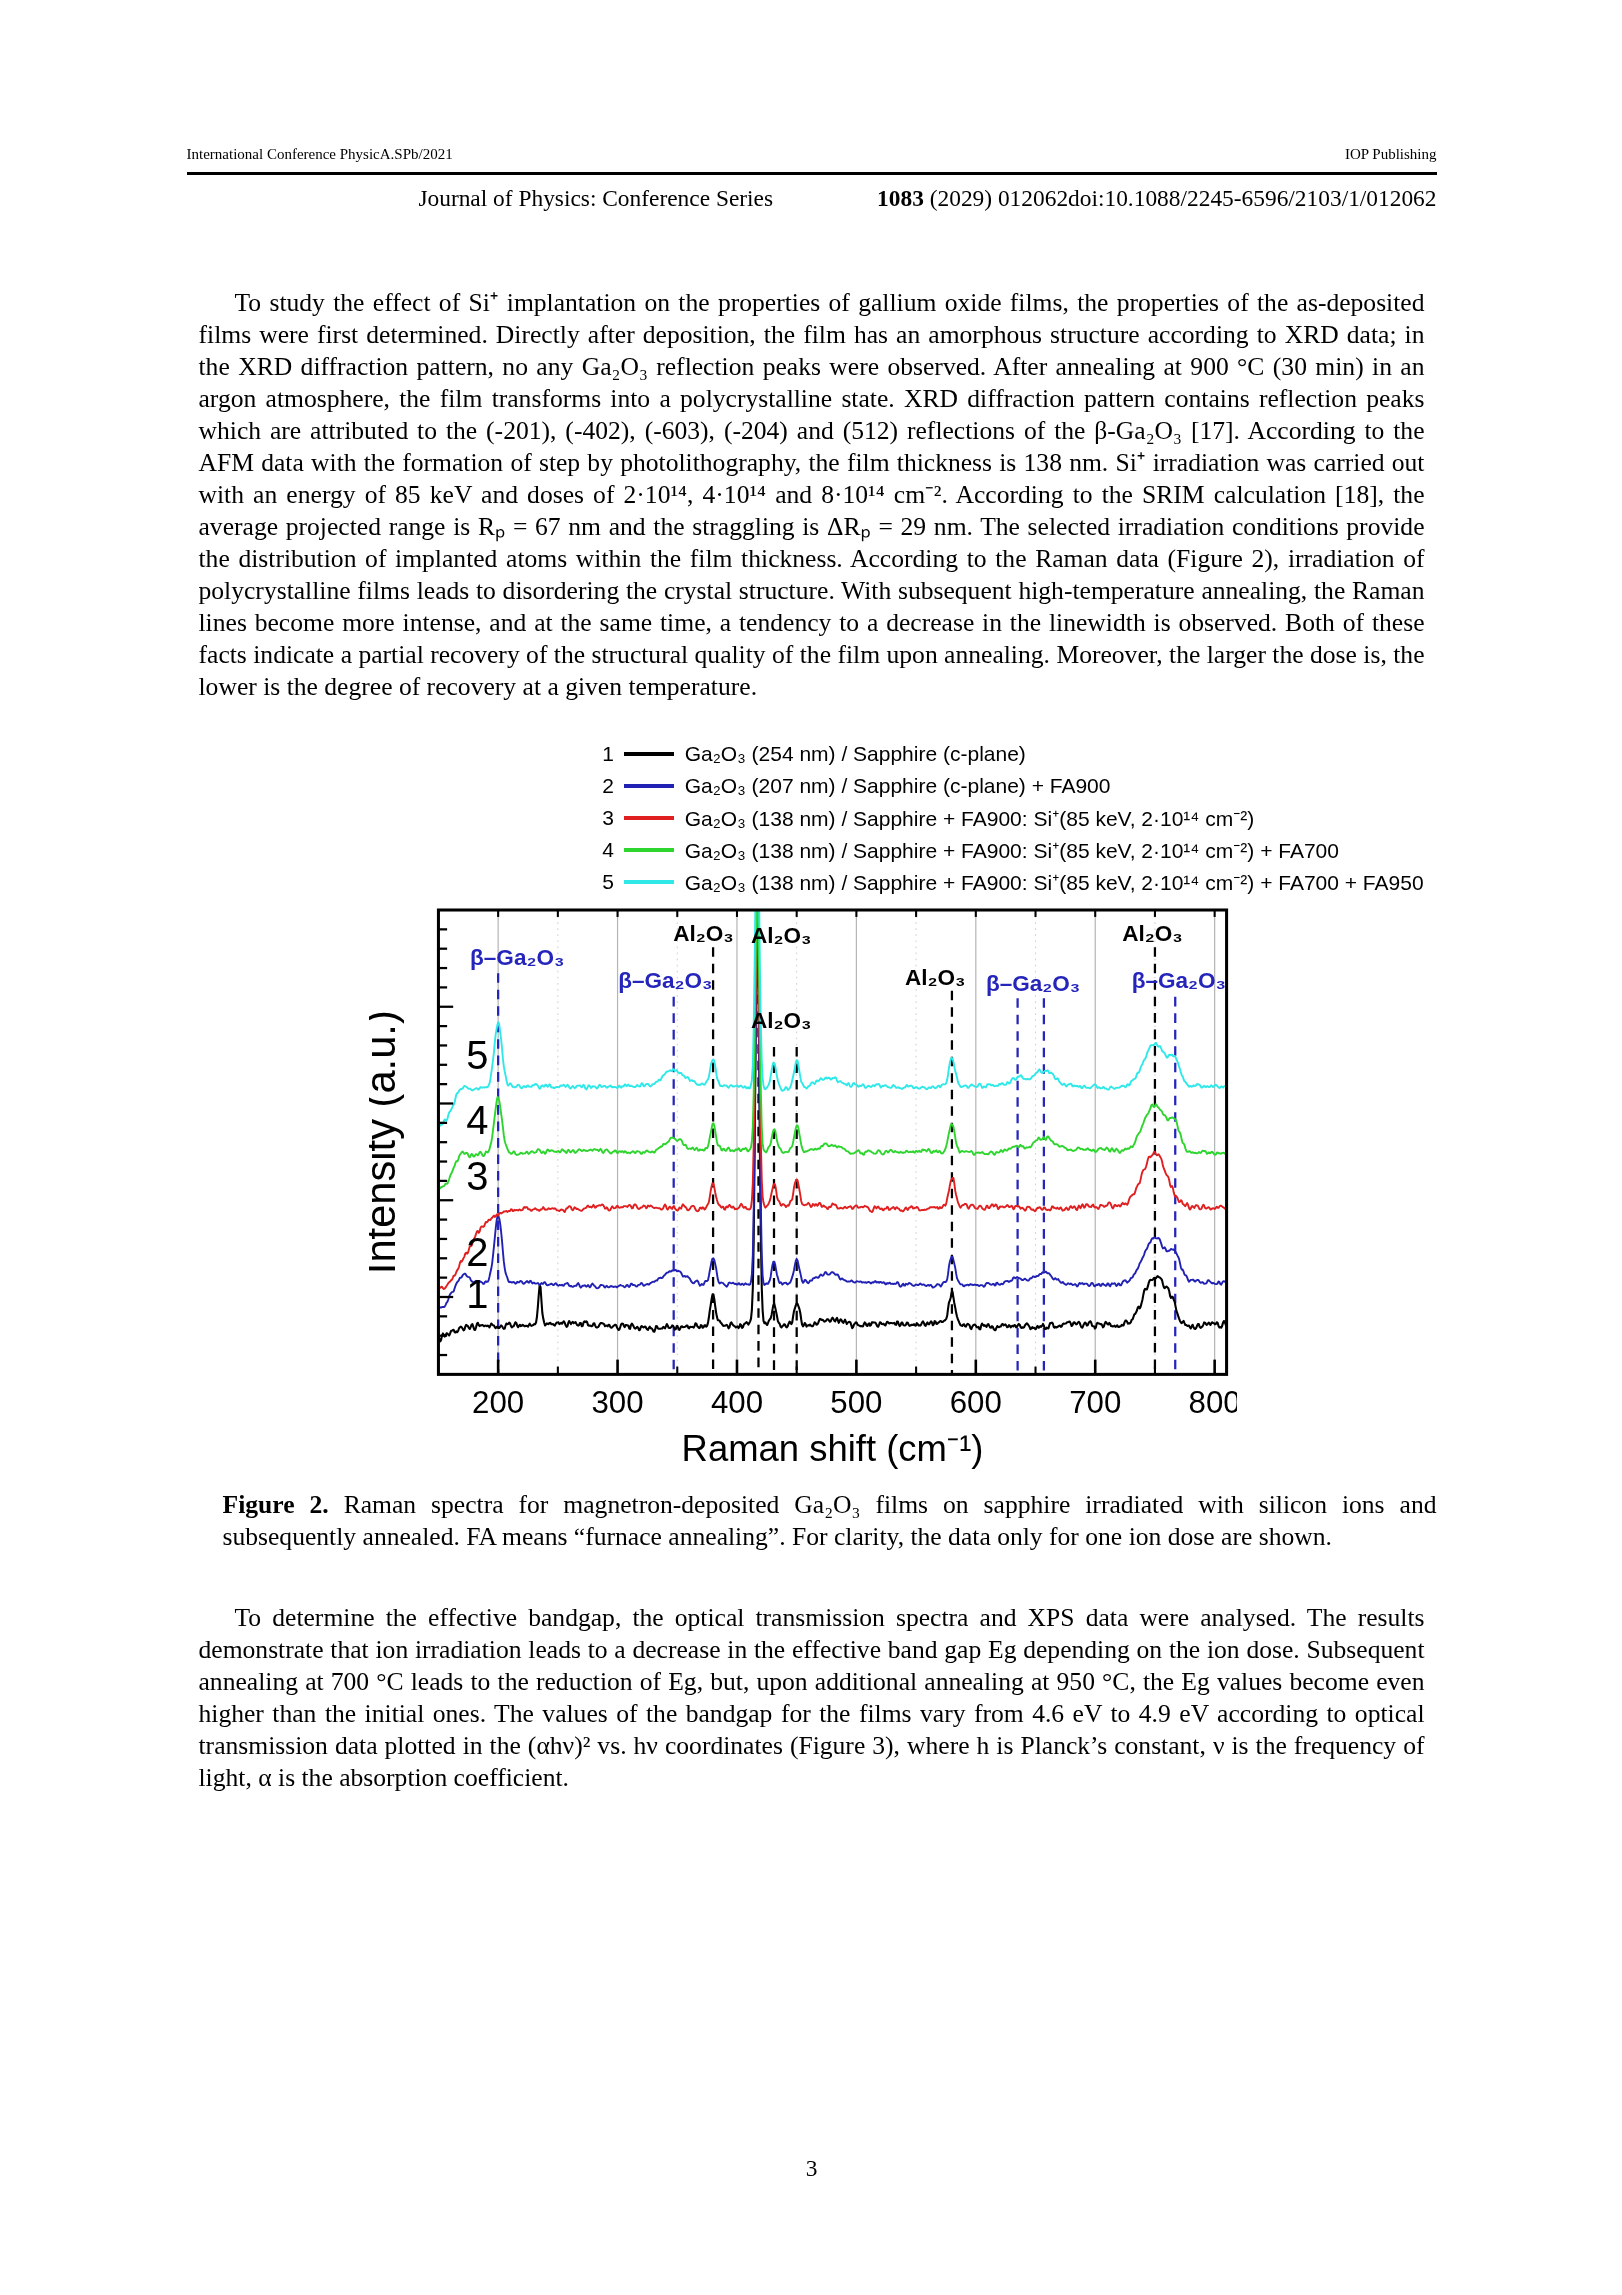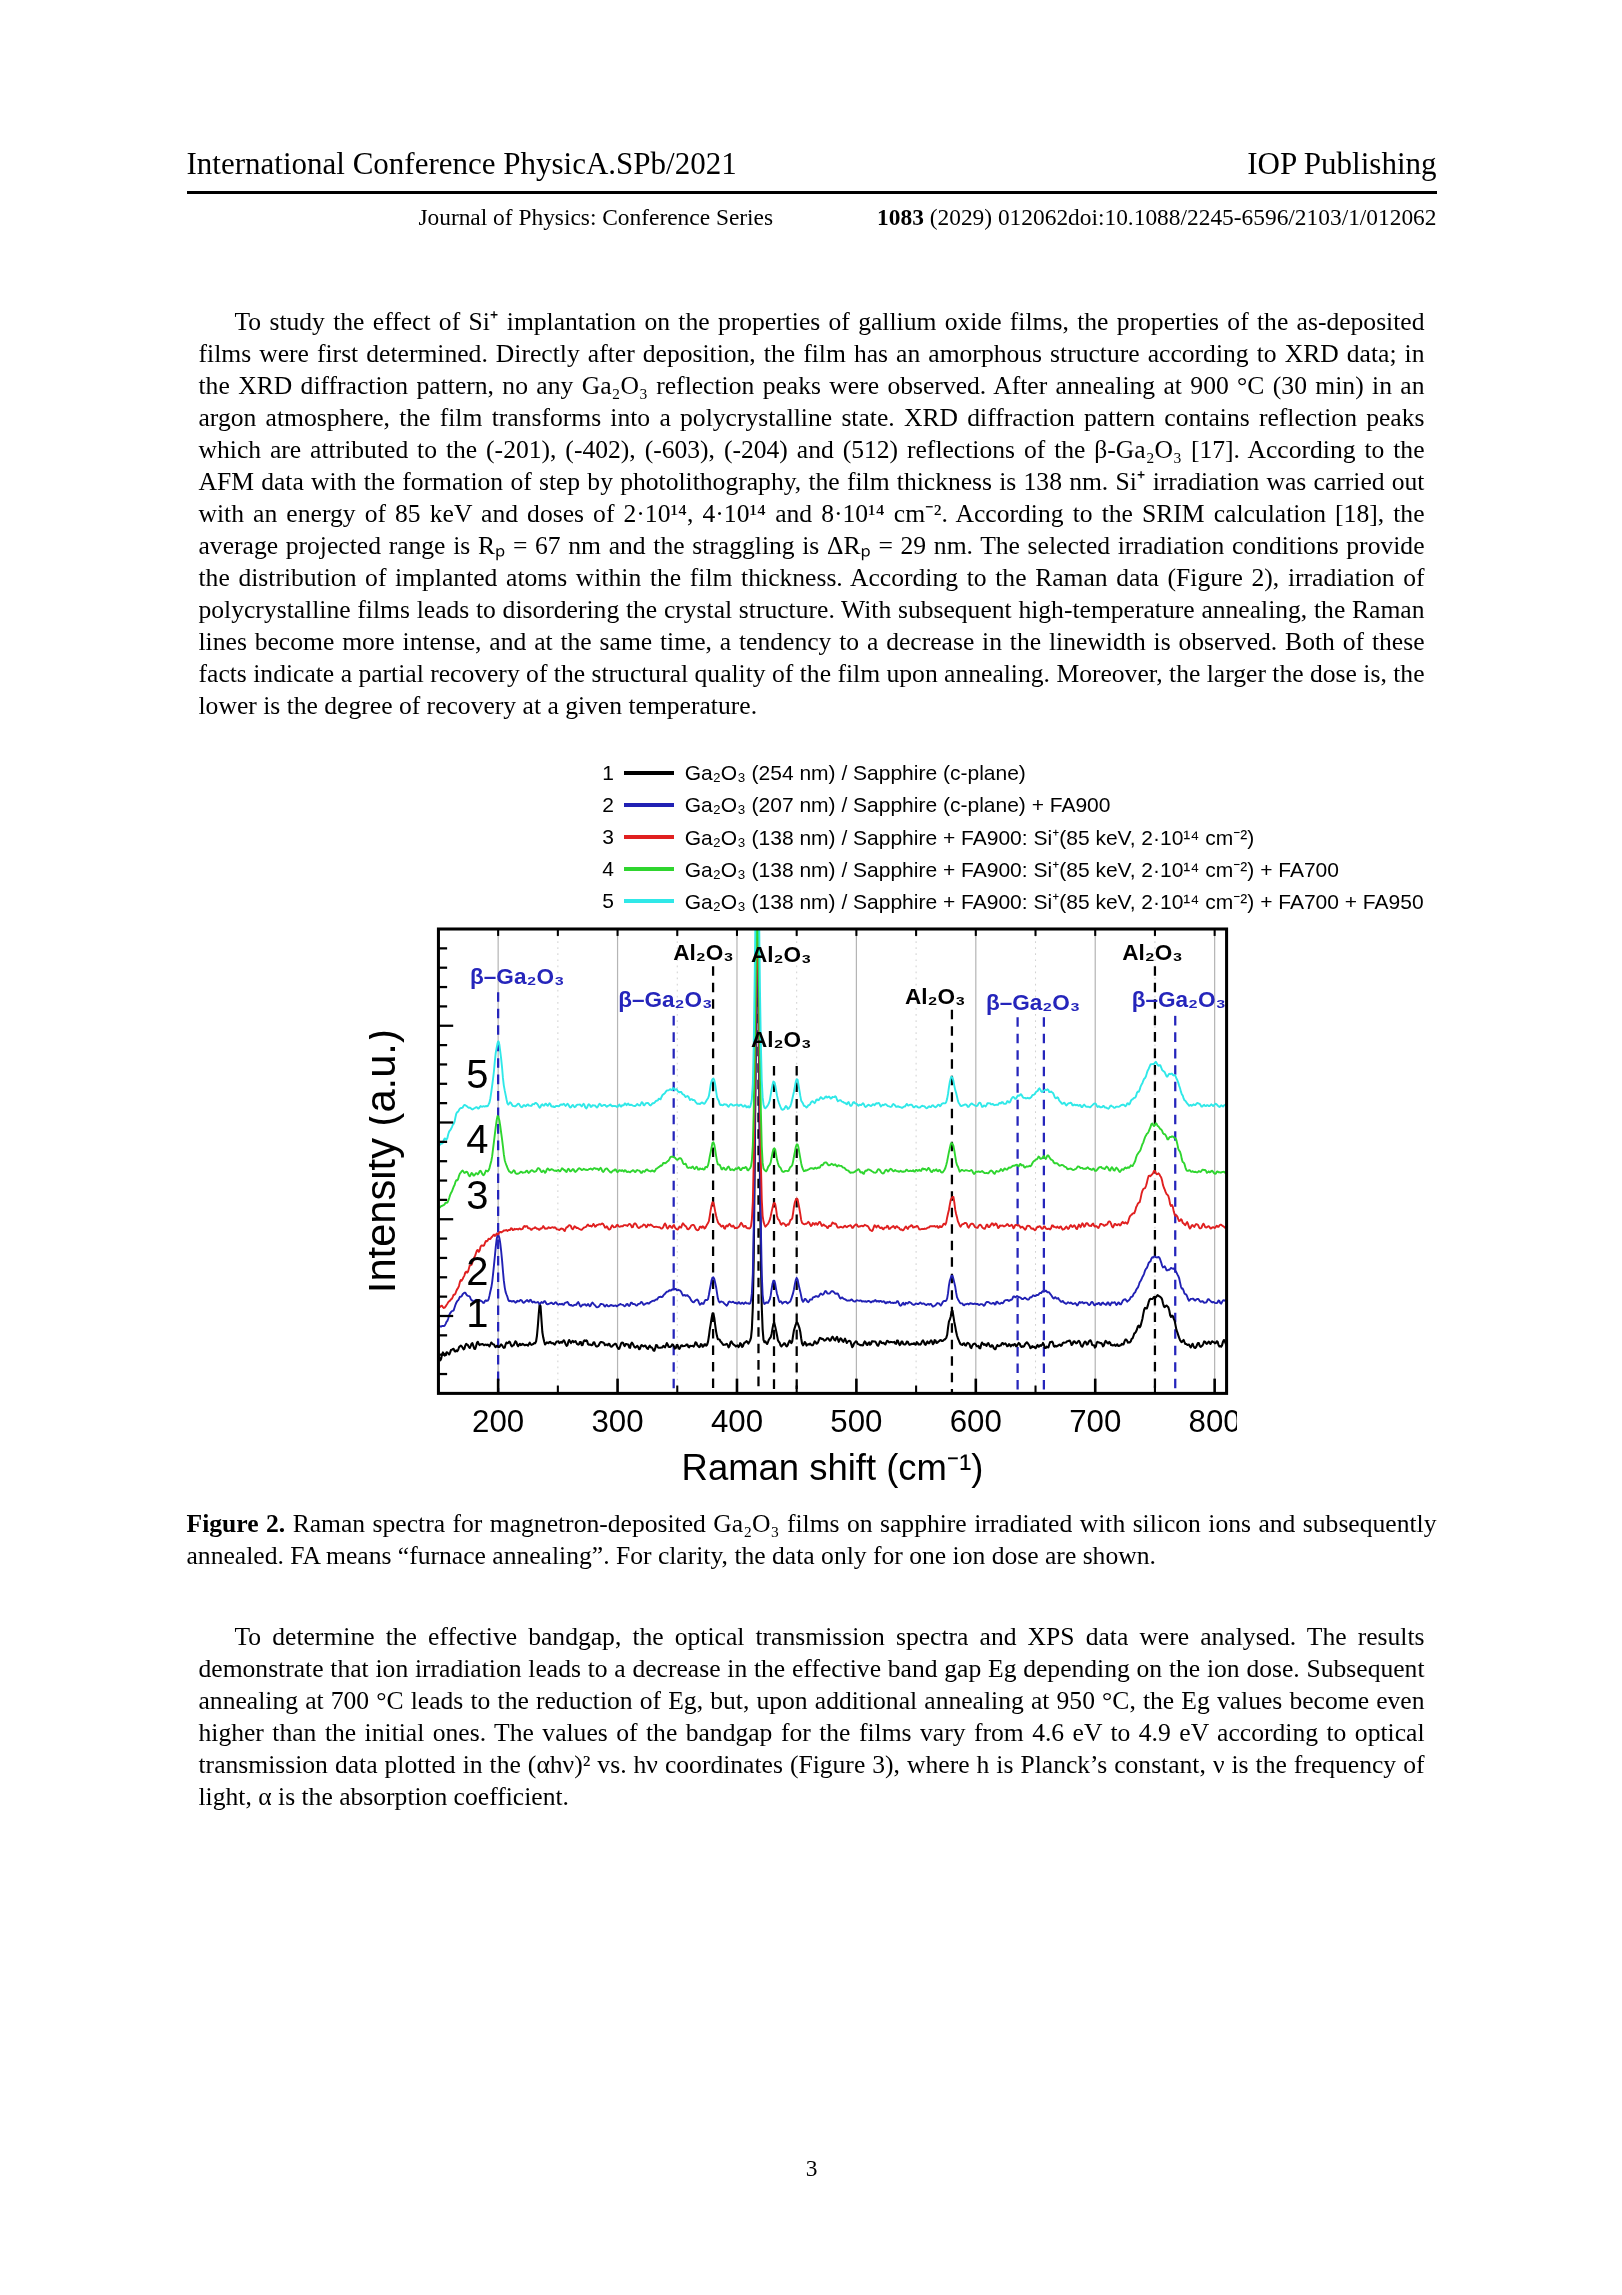--- a/index.html
+++ b/index.html
@@ -1,35 +1,35 @@
 <!DOCTYPE html>
 <html style="font-size:14px"><head>
 <meta charset="utf-8">
 <style>
   html,body{margin:0;padding:0;background:#ffffff;}
   body{width:1623px;min-height:2295px;position:relative;font-family:"Liberation Serif",serif;color:#000;}
   .content{width:1250px;margin:0 auto;padding-top:146px;}
   
-  .hdr-line1{display:flex;justify-content:space-between;font-size:31px;}
+  .hdr-line1{display:flex;justify-content:space-between;font-size:15px;}
   .hdr-rule{border-bottom:3.5px solid #000;margin:8.7px 0 10.4px 0;}
   .hdr-line2{display:flex;justify-content:flex-end;font-size:23.4px;}
   .hdr-cite{margin-left:104px;}
   .hdr-cite b{font-weight:bold;}
   
   .para{font-size:25.6px;line-height:32px;text-align:justify;text-indent:36px;margin:12px;}
   .p1{margin-top:75px;}
   .p2{margin-top:49px;}
   
   .fig{margin-top:35px;}
   .legend{margin-left:410px;font-family:"Liberation Sans",sans-serif;font-size:21px;}
   .legend-row{display:flex;align-items:center;height:32px;white-space:nowrap;}
   .legend-num{width:17.4px;text-align:right;margin-right:5.2px;}
   .legend-line{width:50px;height:3.5px;margin:0 10.4px 0 5.2px;flex:none;}
   .chart-wrap{margin-left:182px;margin-top:5.2px;}
-  .caption{font-size:25.6px;line-height:32px;text-align:justify;margin-top:8.7px;}
+  .caption{font-size:25.6px;line-height:32px;text-align:justify;margin-top:8.7px;margin-left:36px;}
   .caption .cap-label{font-weight:bold;}
   
   .page-num{position:absolute;left:0;right:0;top:2155px;text-align:center;font-size:23.4px;}
 </style>
 </head>
 <body>
 
 <div class="content">
 
   <div class="hdr-line1">

